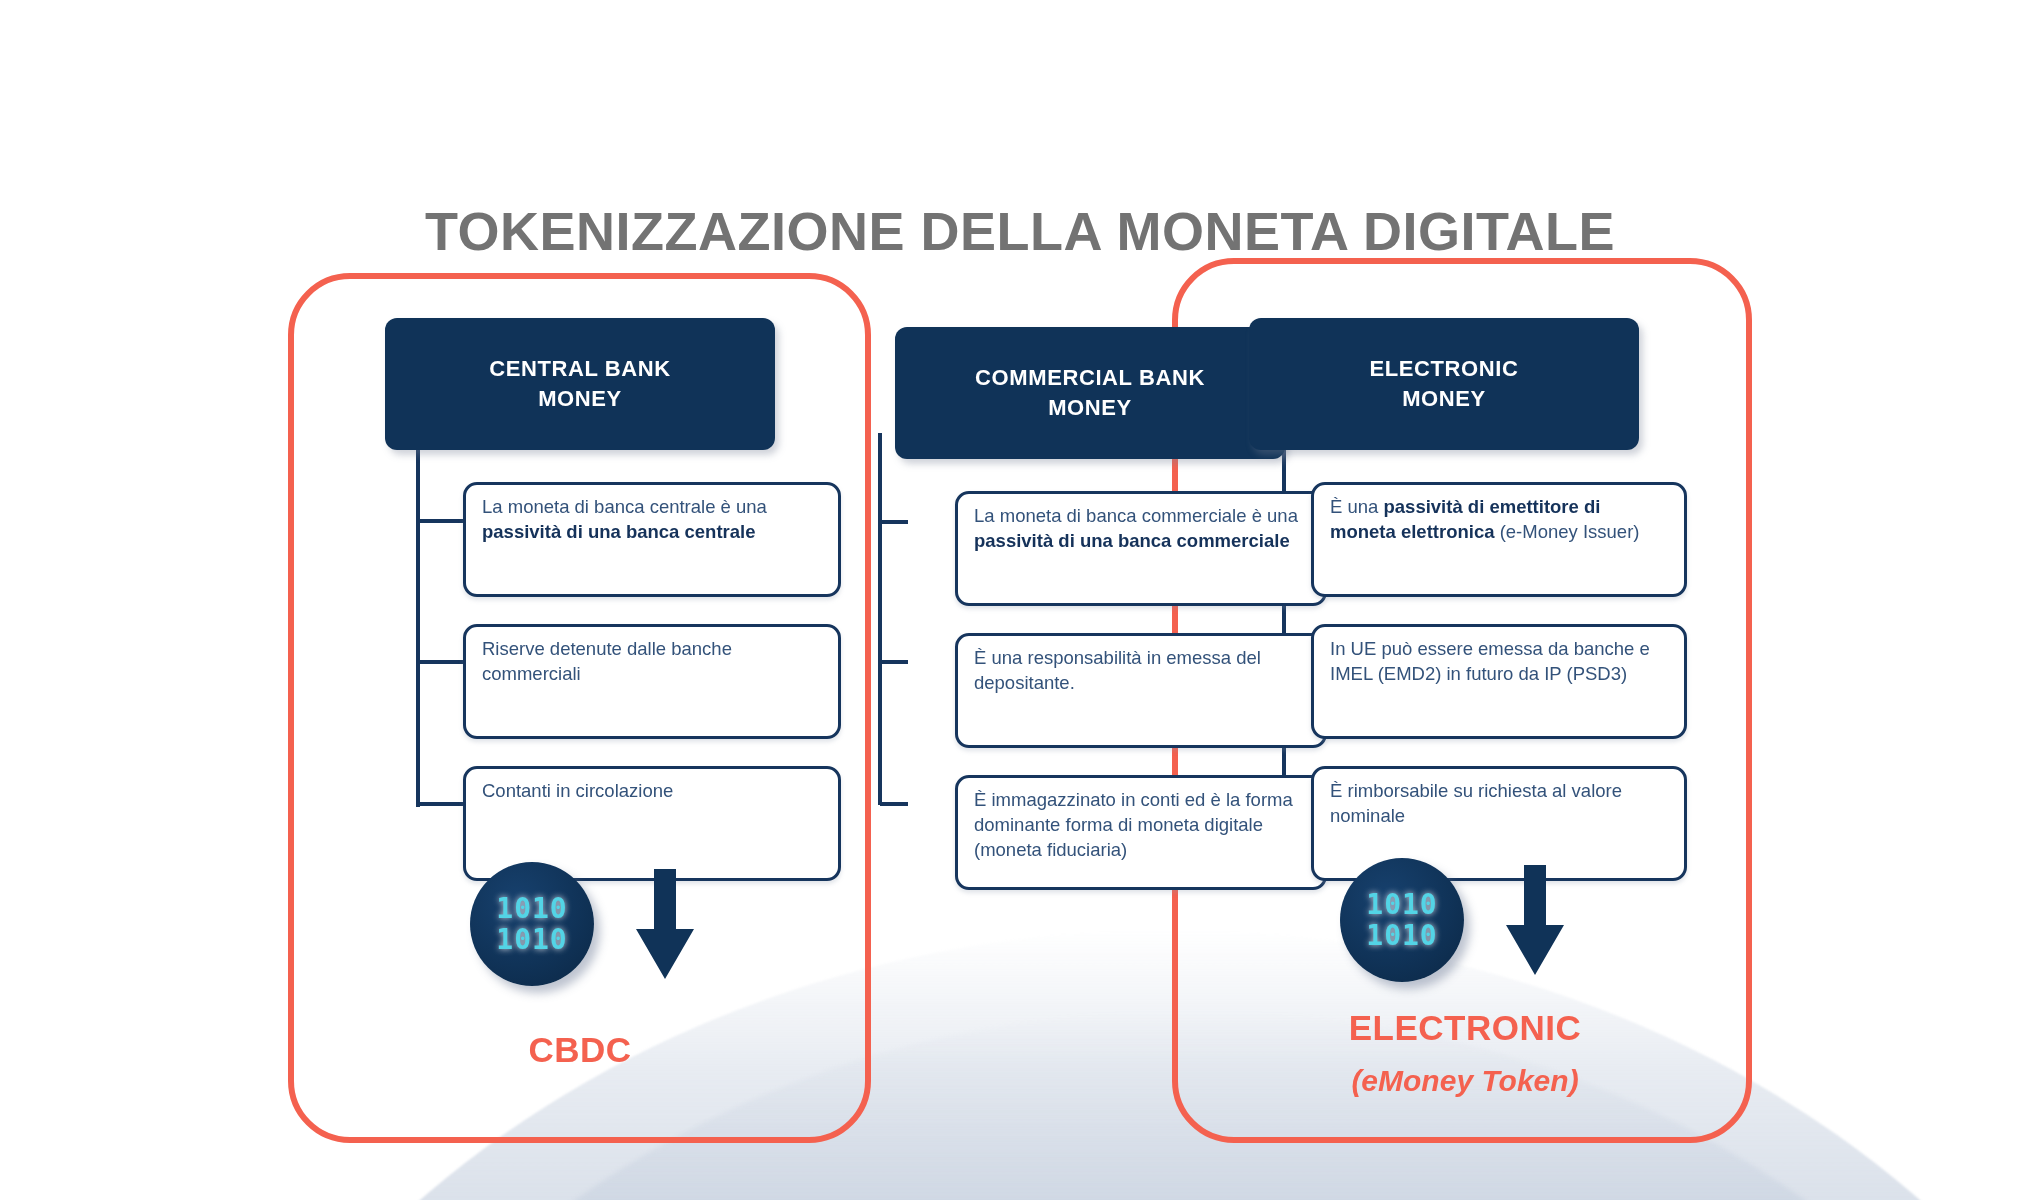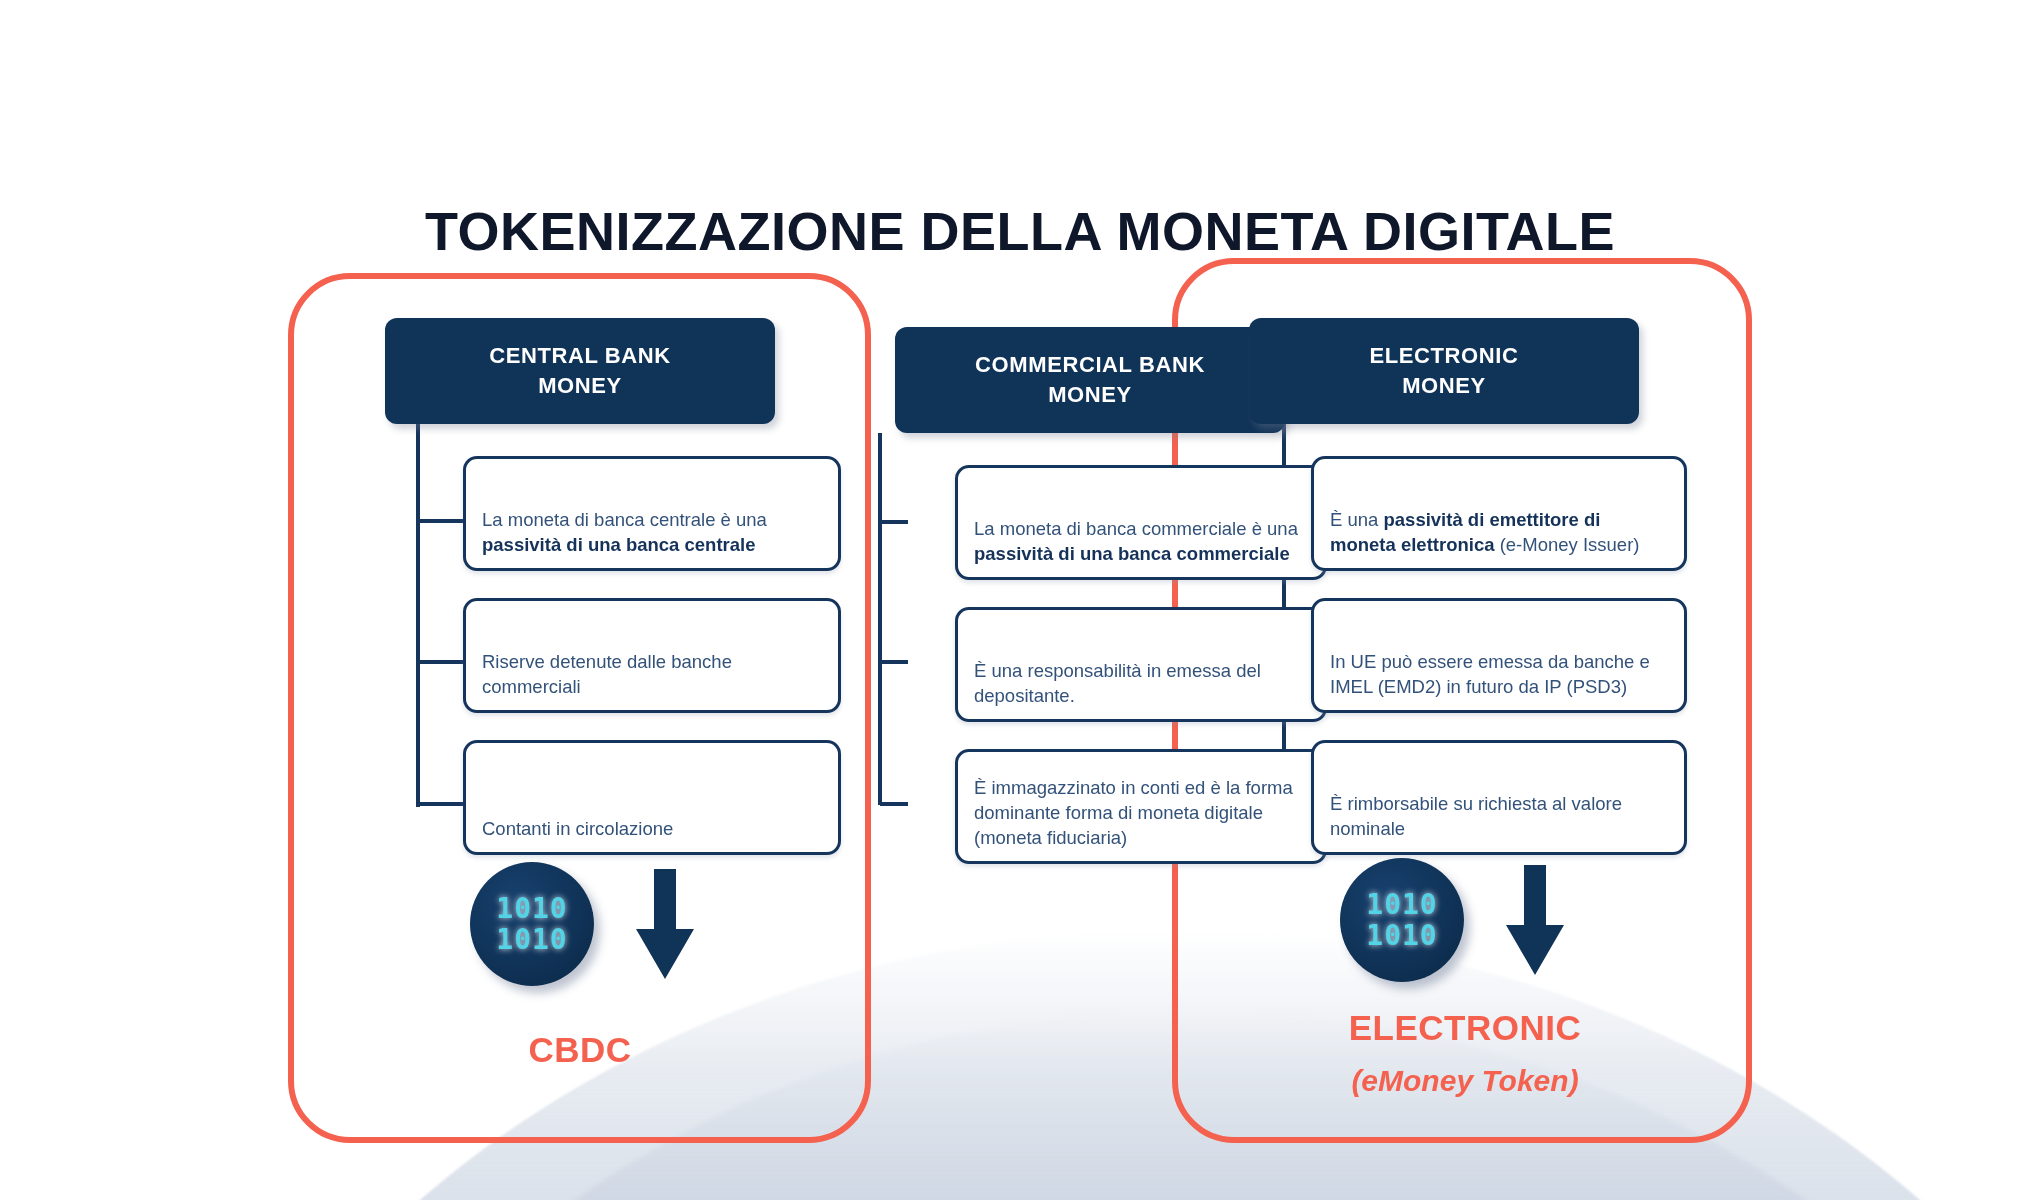--- a/index.html
+++ b/index.html
@@ -57,21 +57,21 @@
     pointer-events: none;
   }
 
   
   .title {
     position: absolute;
     left: 0;
     top: 200px;
     width: 2040px;
     text-align: center;
-    color: #0f172a;
+    color: #737373;
     font-size: 54px;
     font-weight: bold;
     letter-spacing: 0.5px;
     white-space: nowrap;
   }
 
   
   .group-box {
     position: absolute;
     border: 6px solid #f4614f;
@@ -89,21 +89,21 @@
     width: 390px;
     z-index: 4;
   }
   #col-central    { left: 385px; top: 318px; }
   #col-commercial { left: 895px; top: 327px; }
   #col-electronic { left: 1249px; top: 318px; }
 
   .col-header {
     position: relative;
     width: 100%;
-    height: 106px;
+    height: 132px;
     background: #103358;
     border-radius: 12px;
     color: #ffffff;
     display: flex;
     flex-direction: column;
     align-items: center;
     justify-content: center;
     font-size: 22px;
     font-weight: bold;
     letter-spacing: 0.6px;
@@ -120,21 +120,21 @@
 
   .item {
     position: relative;
     width: 378px;
     min-height: 115px;
     margin-bottom: 27px;
     border: 3px solid #16355d;
     border-radius: 14px;
     background: #ffffff;
     display: flex;
-    align-items: flex-end;
+    align-items: flex-start;
     padding: 10px 18px 10px 16px;
     font-size: 18.5px;
     line-height: 1.35;
     color: #33527a;
     box-shadow: 0 3px 4px rgba(140,150,170,0.25);
   }
   .item b { color: #15325a; font-weight: bold; }
 
   
   #col-commercial .items { padding-left: 60px; }

